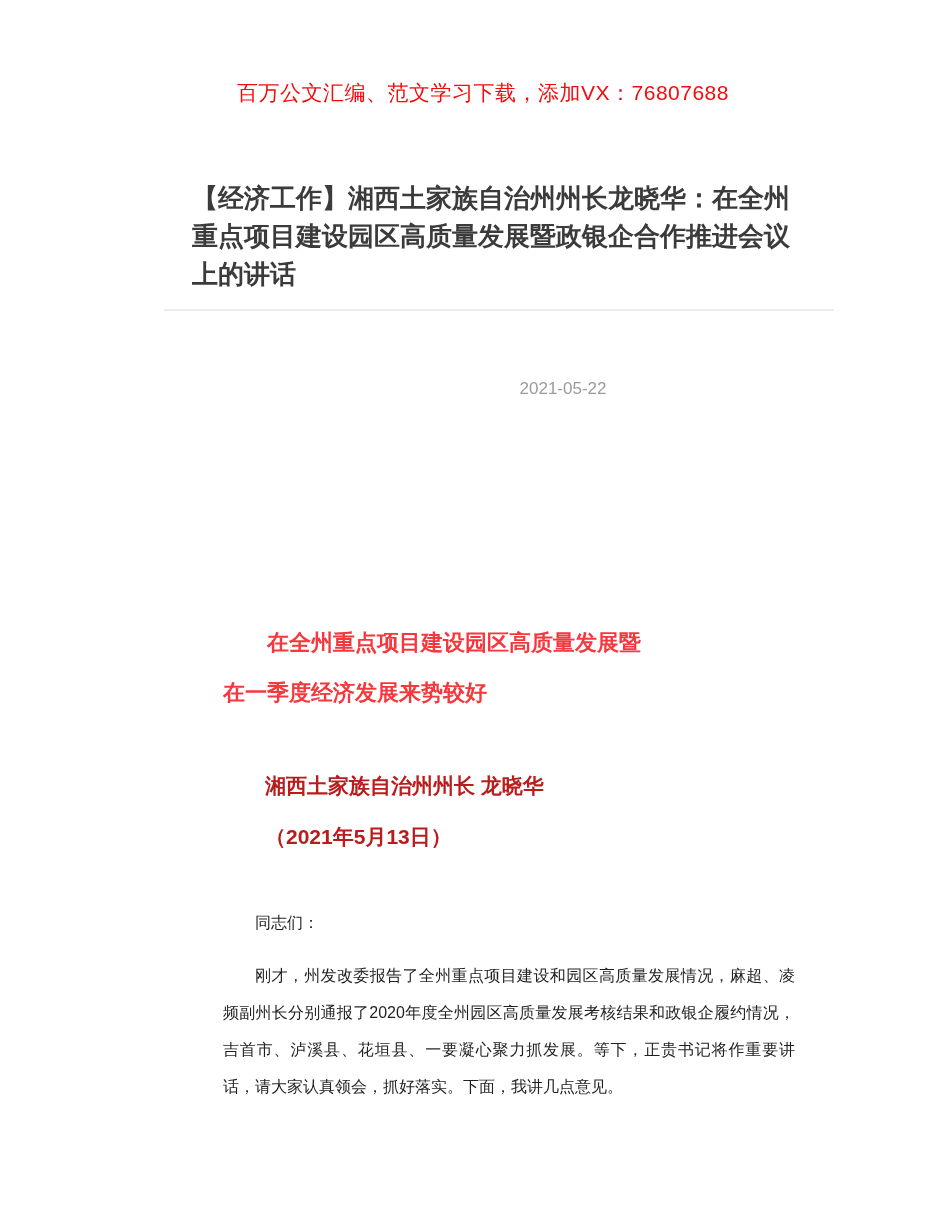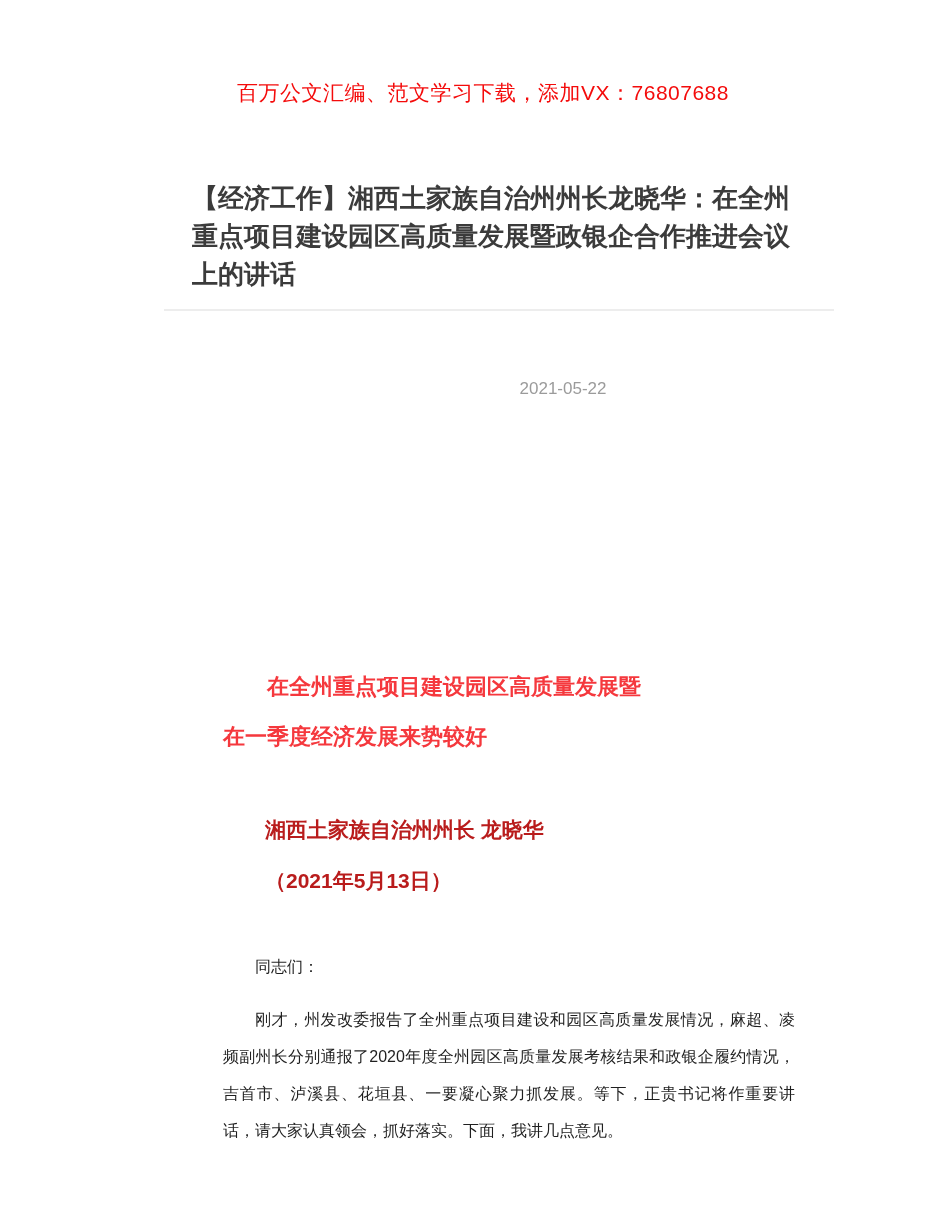--- a/index.html
+++ b/index.html
@@ -47,21 +47,21 @@
     color: #1f1f1f;
   }
 
   .speech-heading {
     margin-top: 195px;
     font-size: 22px;
     line-height: 34px;
     font-weight: 700;
     color: #f5383d;
   }
-  .speech-heading .line-1 { text-indent: 2em; margin-top: 44px; }
+  .speech-heading .line-1 { text-indent: 2em; }
 
   .speech-byline {
     margin-top: 26px;
     font-size: 21px;
     line-height: 35px;
     font-weight: 700;
     color: #b91c1c;
   }
   .speech-byline div { text-indent: 2em; }
 

